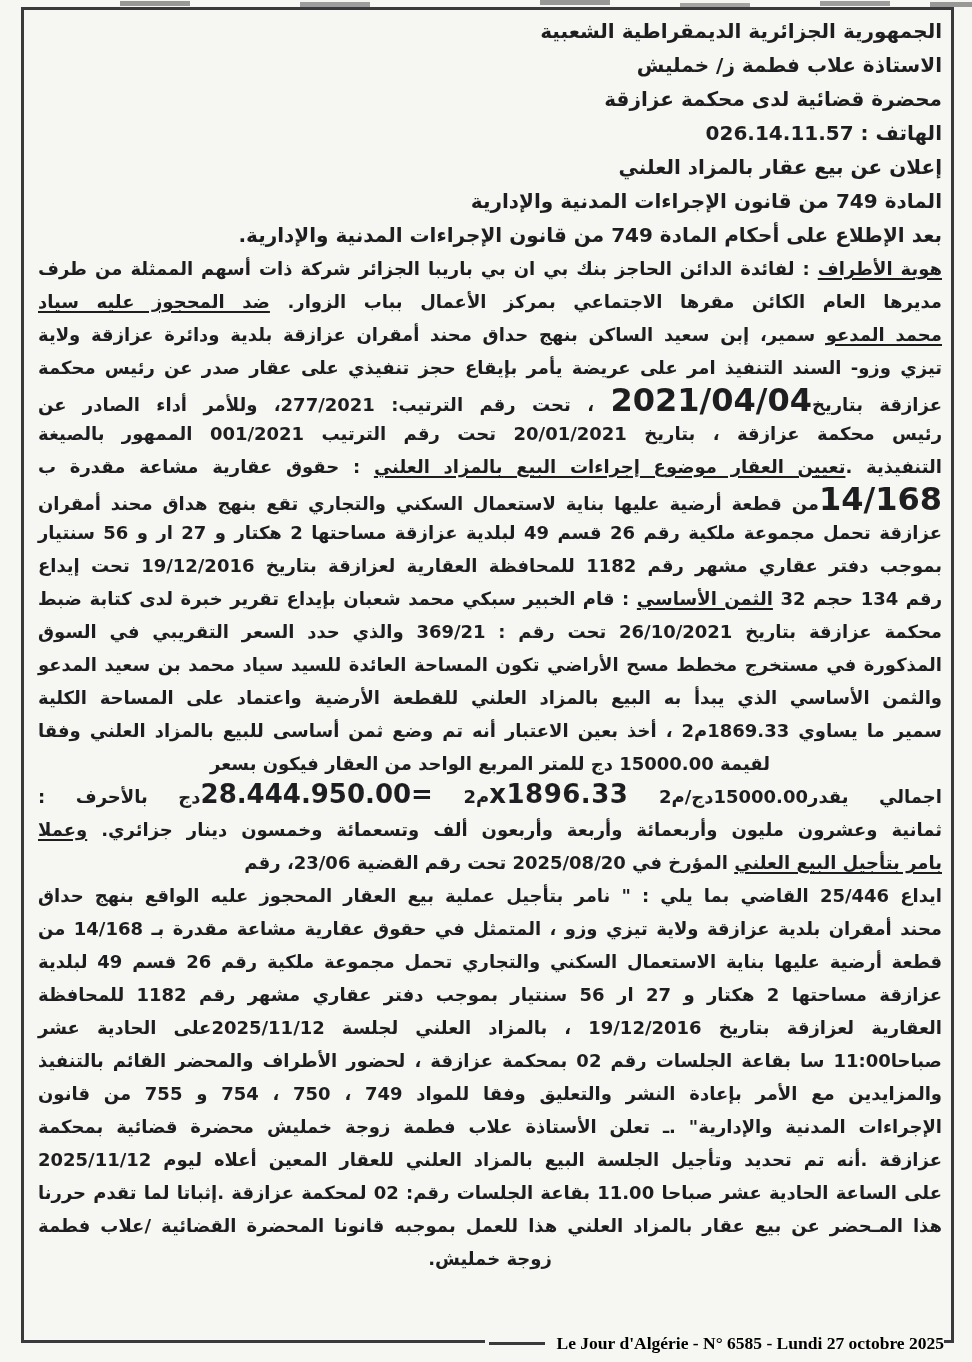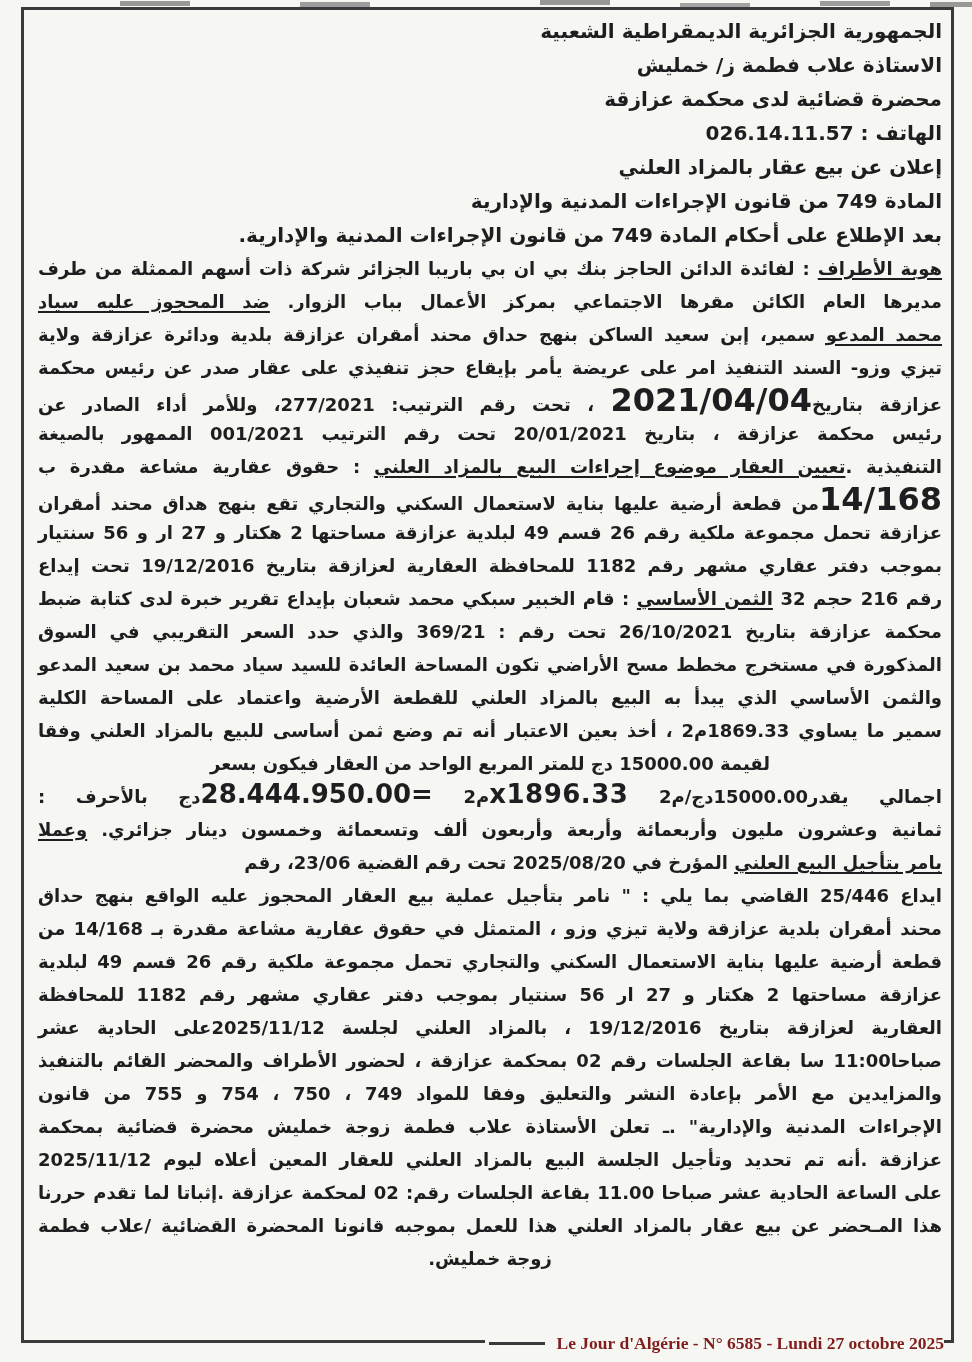--- a/index.html
+++ b/index.html
@@ -32,21 +32,21 @@
   .bline.c{text-align:right;text-align-last:center;}
   .bline.r{text-align:right;text-align-last:right;}
   .u{text-decoration:underline;text-decoration-thickness:2px;text-underline-offset:3px;}
   .n1{font-size:32px;line-height:1;letter-spacing:.5px;}
   .n2{font-size:26px;line-height:1;letter-spacing:.5px;}
   #newspaper-footer{
     position:absolute;top:1328px;right:28px;height:30px;
     background:#f6f6f2;display:flex;align-items:center;
     direction:ltr;padding-left:4px;
     font-family:"Liberation Serif","DejaVu Serif",serif;
-    font-weight:700;font-size:17.5px;color:#7f1d1d;white-space:nowrap;justify-content:center;
+    font-weight:700;font-size:17.5px;color:#000000;white-space:nowrap;justify-content:center;
   }
   .footer-dash{display:inline-block;width:56px;height:3px;background:#3a3a3c;margin-right:12px;}
 </style>
 </head>
 <body>
 
 <div id="scan-noise"></div>
 <div id="doc-border"></div>
 
 <div id="content">
@@ -66,21 +66,21 @@
       <div class="bline j"><span class="u">هوية الأطراف</span><span> : لفائدة الدائن الحاجز بنك بي ان بي باريبا الجزائر شركة ذات أسهم الممثلة من طرف</span></div>
       <div class="bline j"><span>مديرها العام الكائن مقرها الاجتماعي بمركز الأعمال بباب الزوار. </span><span class="u">ضد المحجوز عليه سياد</span></div>
       <div class="bline j"><span class="u">محمد المدعو</span><span> سمير، إبن سعيد الساكن بنهج حداق محند أمقران عزازقة بلدية ودائرة عزازقة ولاية</span></div>
       <div class="bline j"><span>تيزي وزو- السند التنفيذ امر على عريضة يأمر بإيقاع حجز تنفيذي على عقار صدر عن رئيس محكمة</span></div>
       <div class="bline j"><span>عزازقة بتاريخ</span><span class="n1">2021/04/04</span><span> ، تحت رقم الترتيب: 277/2021، وللأمر أداء الصادر عن</span></div>
       <div class="bline j"><span>رئيس محكمة عزازقة ، بتاريخ 20/01/2021 تحت رقم الترتيب 001/2021 الممهور بالصيغة</span></div>
       <div class="bline j"><span>التنفيذية .</span><span class="u">تعيين العقار موضوع إجراءات البيع بالمزاد العلني</span><span> : حقوق عقارية مشاعة مقدرة ب</span></div>
       <div class="bline j"><span class="n1">14/168</span><span>من قطعة أرضية عليها بناية لاستعمال السكني والتجاري تقع بنهج هداق محند أمقران</span></div>
       <div class="bline j"><span>عزازقة تحمل مجموعة ملكية رقم 26 قسم 49 لبلدية عزازقة مساحتها 2 هكتار و 27 ار و 56 سنتيار</span></div>
       <div class="bline j"><span>بموجب دفتر عقاري مشهر رقم 1182 للمحافظة العقارية لعزازقة بتاريخ 19/12/2016 تحت إيداع</span></div>
-      <div class="bline j"><span>رقم 216 حجم 32 </span><span class="u">الثمن الأساسي</span><span> : قام الخبير سبكي محمد شعبان بإيداع تقرير خبرة لدى كتابة ضبط</span></div>
+      <div class="bline j"><span>رقم 134 حجم 32 </span><span class="u">الثمن الأساسي</span><span> : قام الخبير سبكي محمد شعبان بإيداع تقرير خبرة لدى كتابة ضبط</span></div>
       <div class="bline j"><span>محكمة عزازقة بتاريخ 26/10/2021 تحت رقم : 369/21 والذي حدد السعر التقريبي في السوق</span></div>
       <div class="bline j"><span>المذكورة في مستخرج مخطط مسح الأراضي تكون المساحة العائدة للسيد سياد محمد بن سعيد المدعو</span></div>
       <div class="bline j"><span>والثمن الأساسي الذي يبدأ به البيع بالمزاد العلني للقطعة الأرضية واعتماد على المساحة الكلية</span></div>
       <div class="bline j"><span>سمير ما يساوي 1869.33م2 ، أخذ بعين الاعتبار أنه تم وضع ثمن أساسى للبيع بالمزاد العلني وفقا</span></div>
       <div class="bline c"><span>لقيمة 15000.00 دج للمتر المربع الواحد من العقار فيكون بسعر</span></div>
       <div class="bline j"><span>اجمالي يقدر</span><span>15000.00دج/م2 </span><span class="n2">x1896.33</span><span>م2 </span><span class="n2">=28.444.950.00</span><span>دج بالأحرف :</span></div>
       <div class="bline j"><span>ثمانية وعشرون مليون وأربعمائة وأربعة وأربعون ألف وتسعمائة وخمسون دينار جزائري. </span><span class="u">وعملا</span></div>
       <div class="bline r"><span class="u">بامر بتأجيل البيع العلني</span><span> المؤرخ في 2025/08/20 تحت رقم القضية 23/06، رقم</span></div>
       <div class="bline j"><span>ايداع 25/446 القاضي بما يلي : " نامر بتأجيل عملية بيع العقار المحجوز عليه الواقع بنهج حداق</span></div>
       <div class="bline j"><span>محند أمقران بلدية عزازقة ولاية تيزي وزو ، المتمثل في حقوق عقارية مشاعة مقدرة بـ 14/168 من</span></div>

